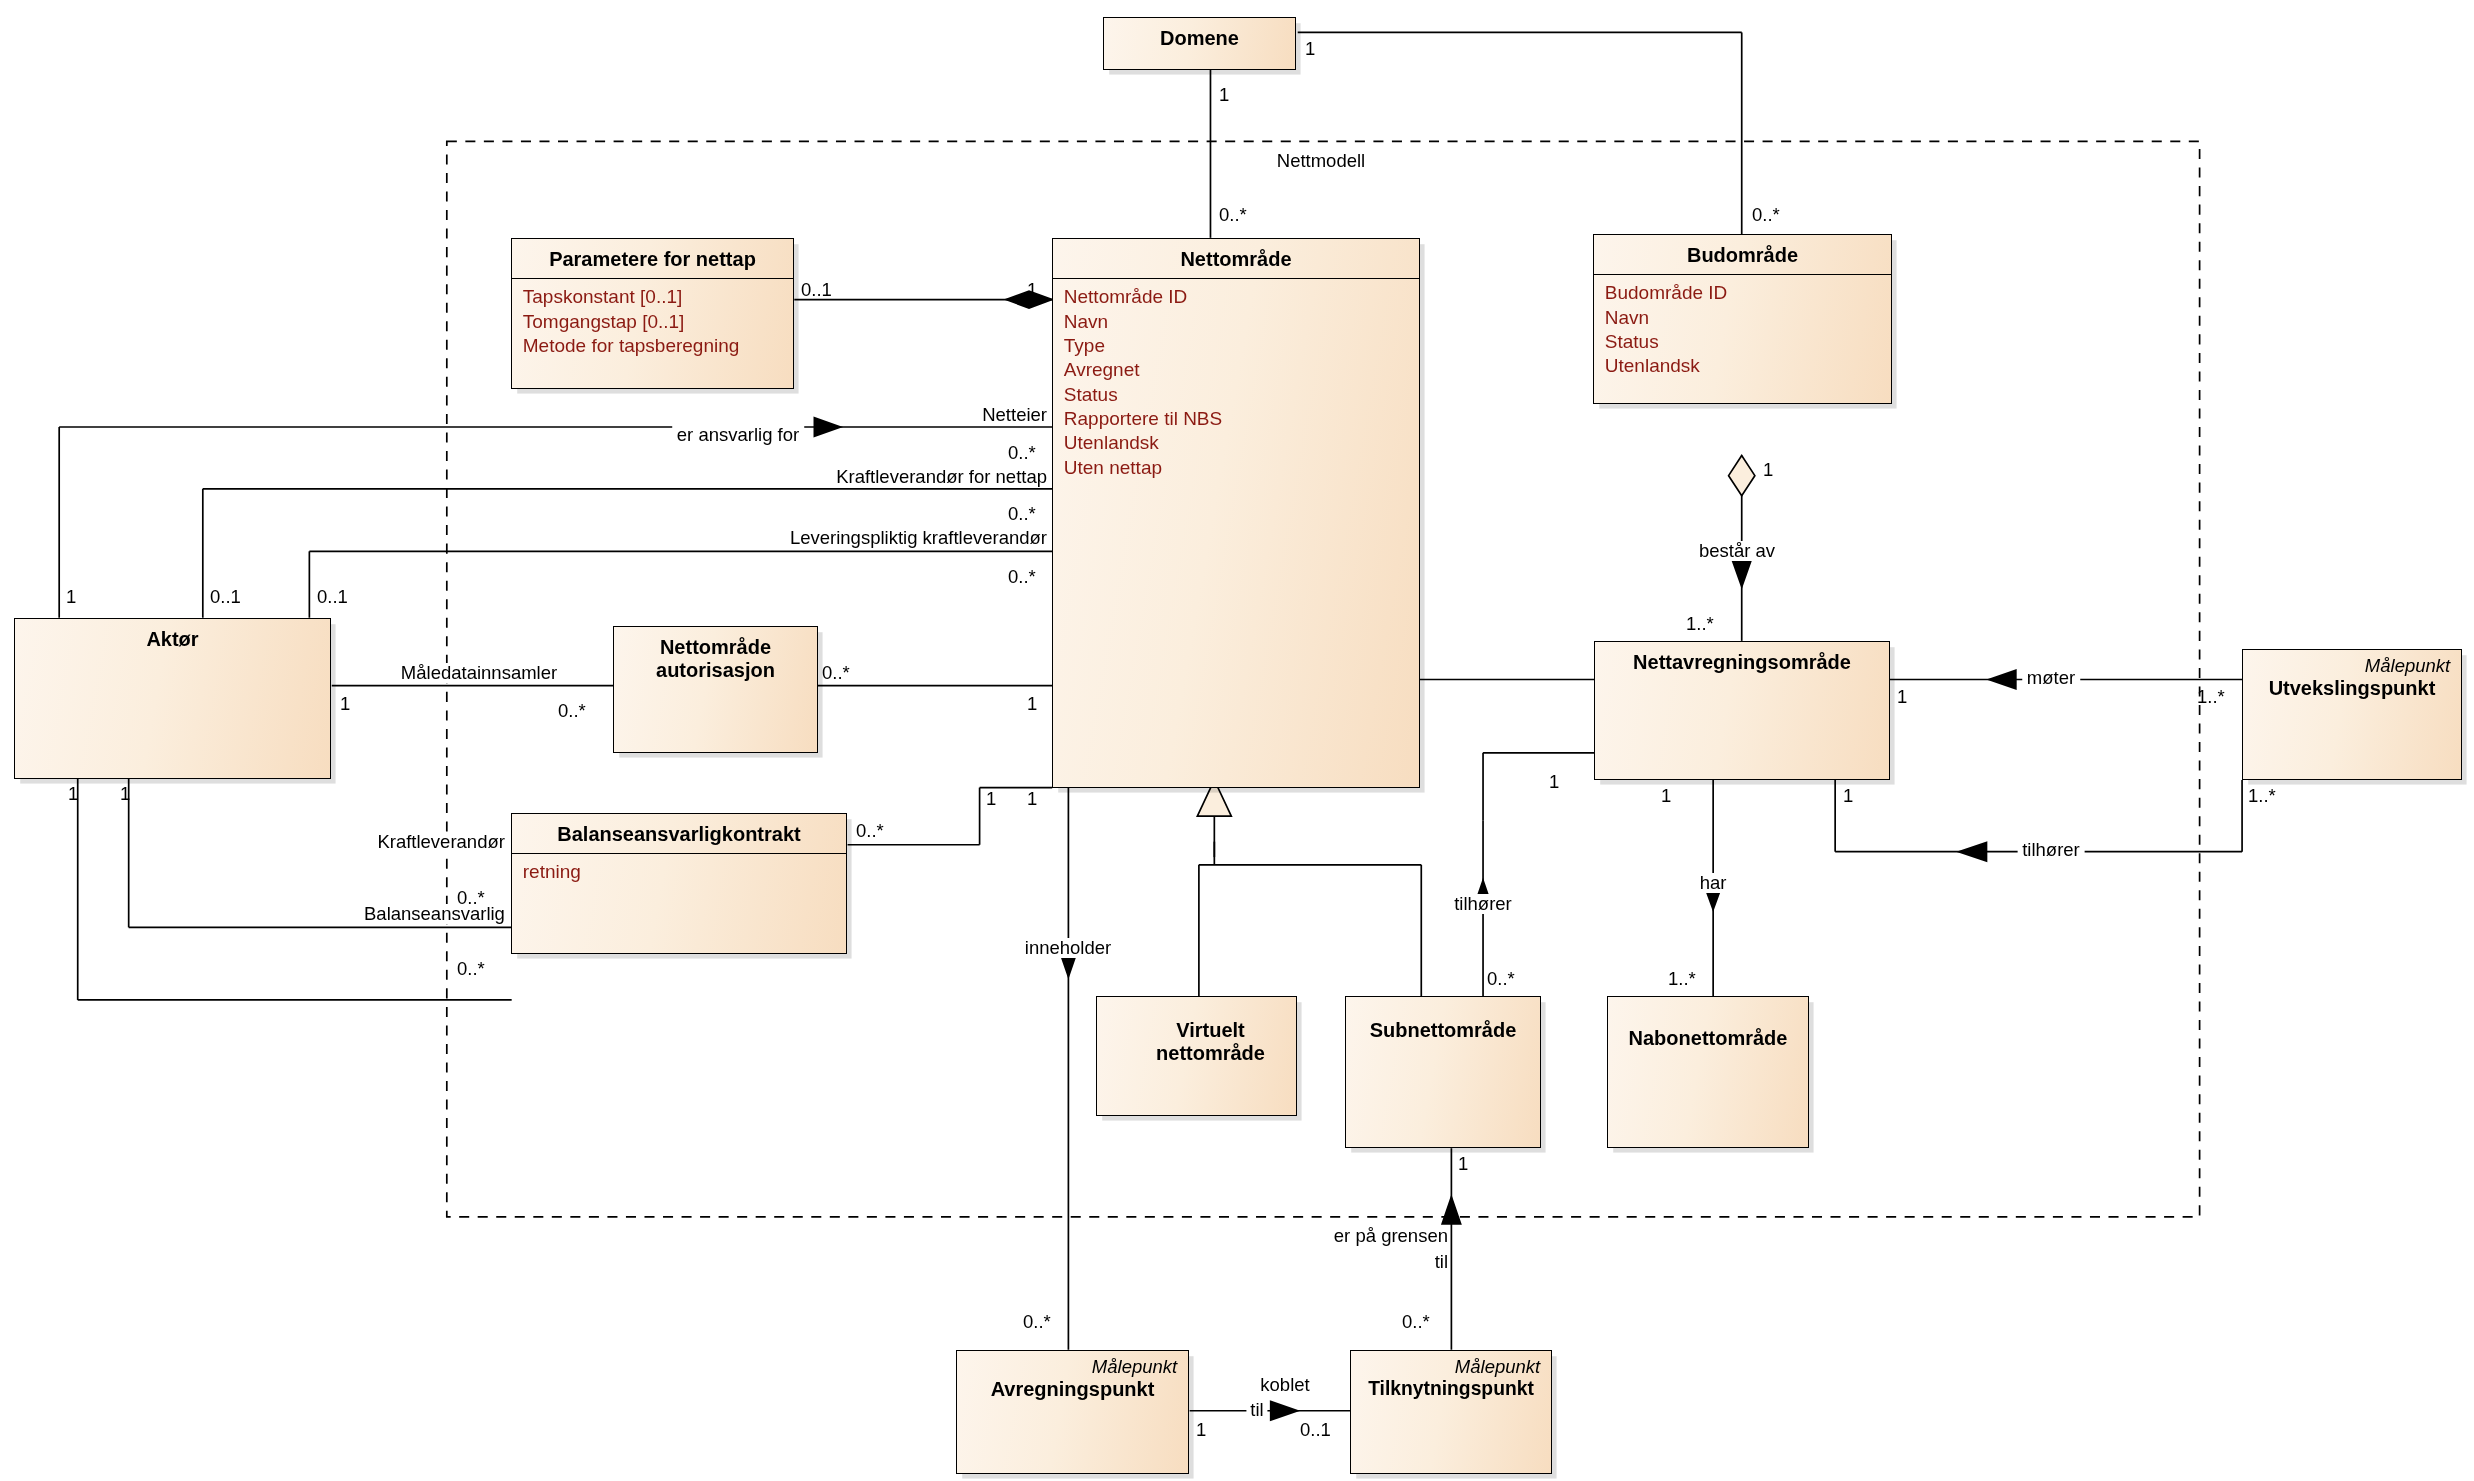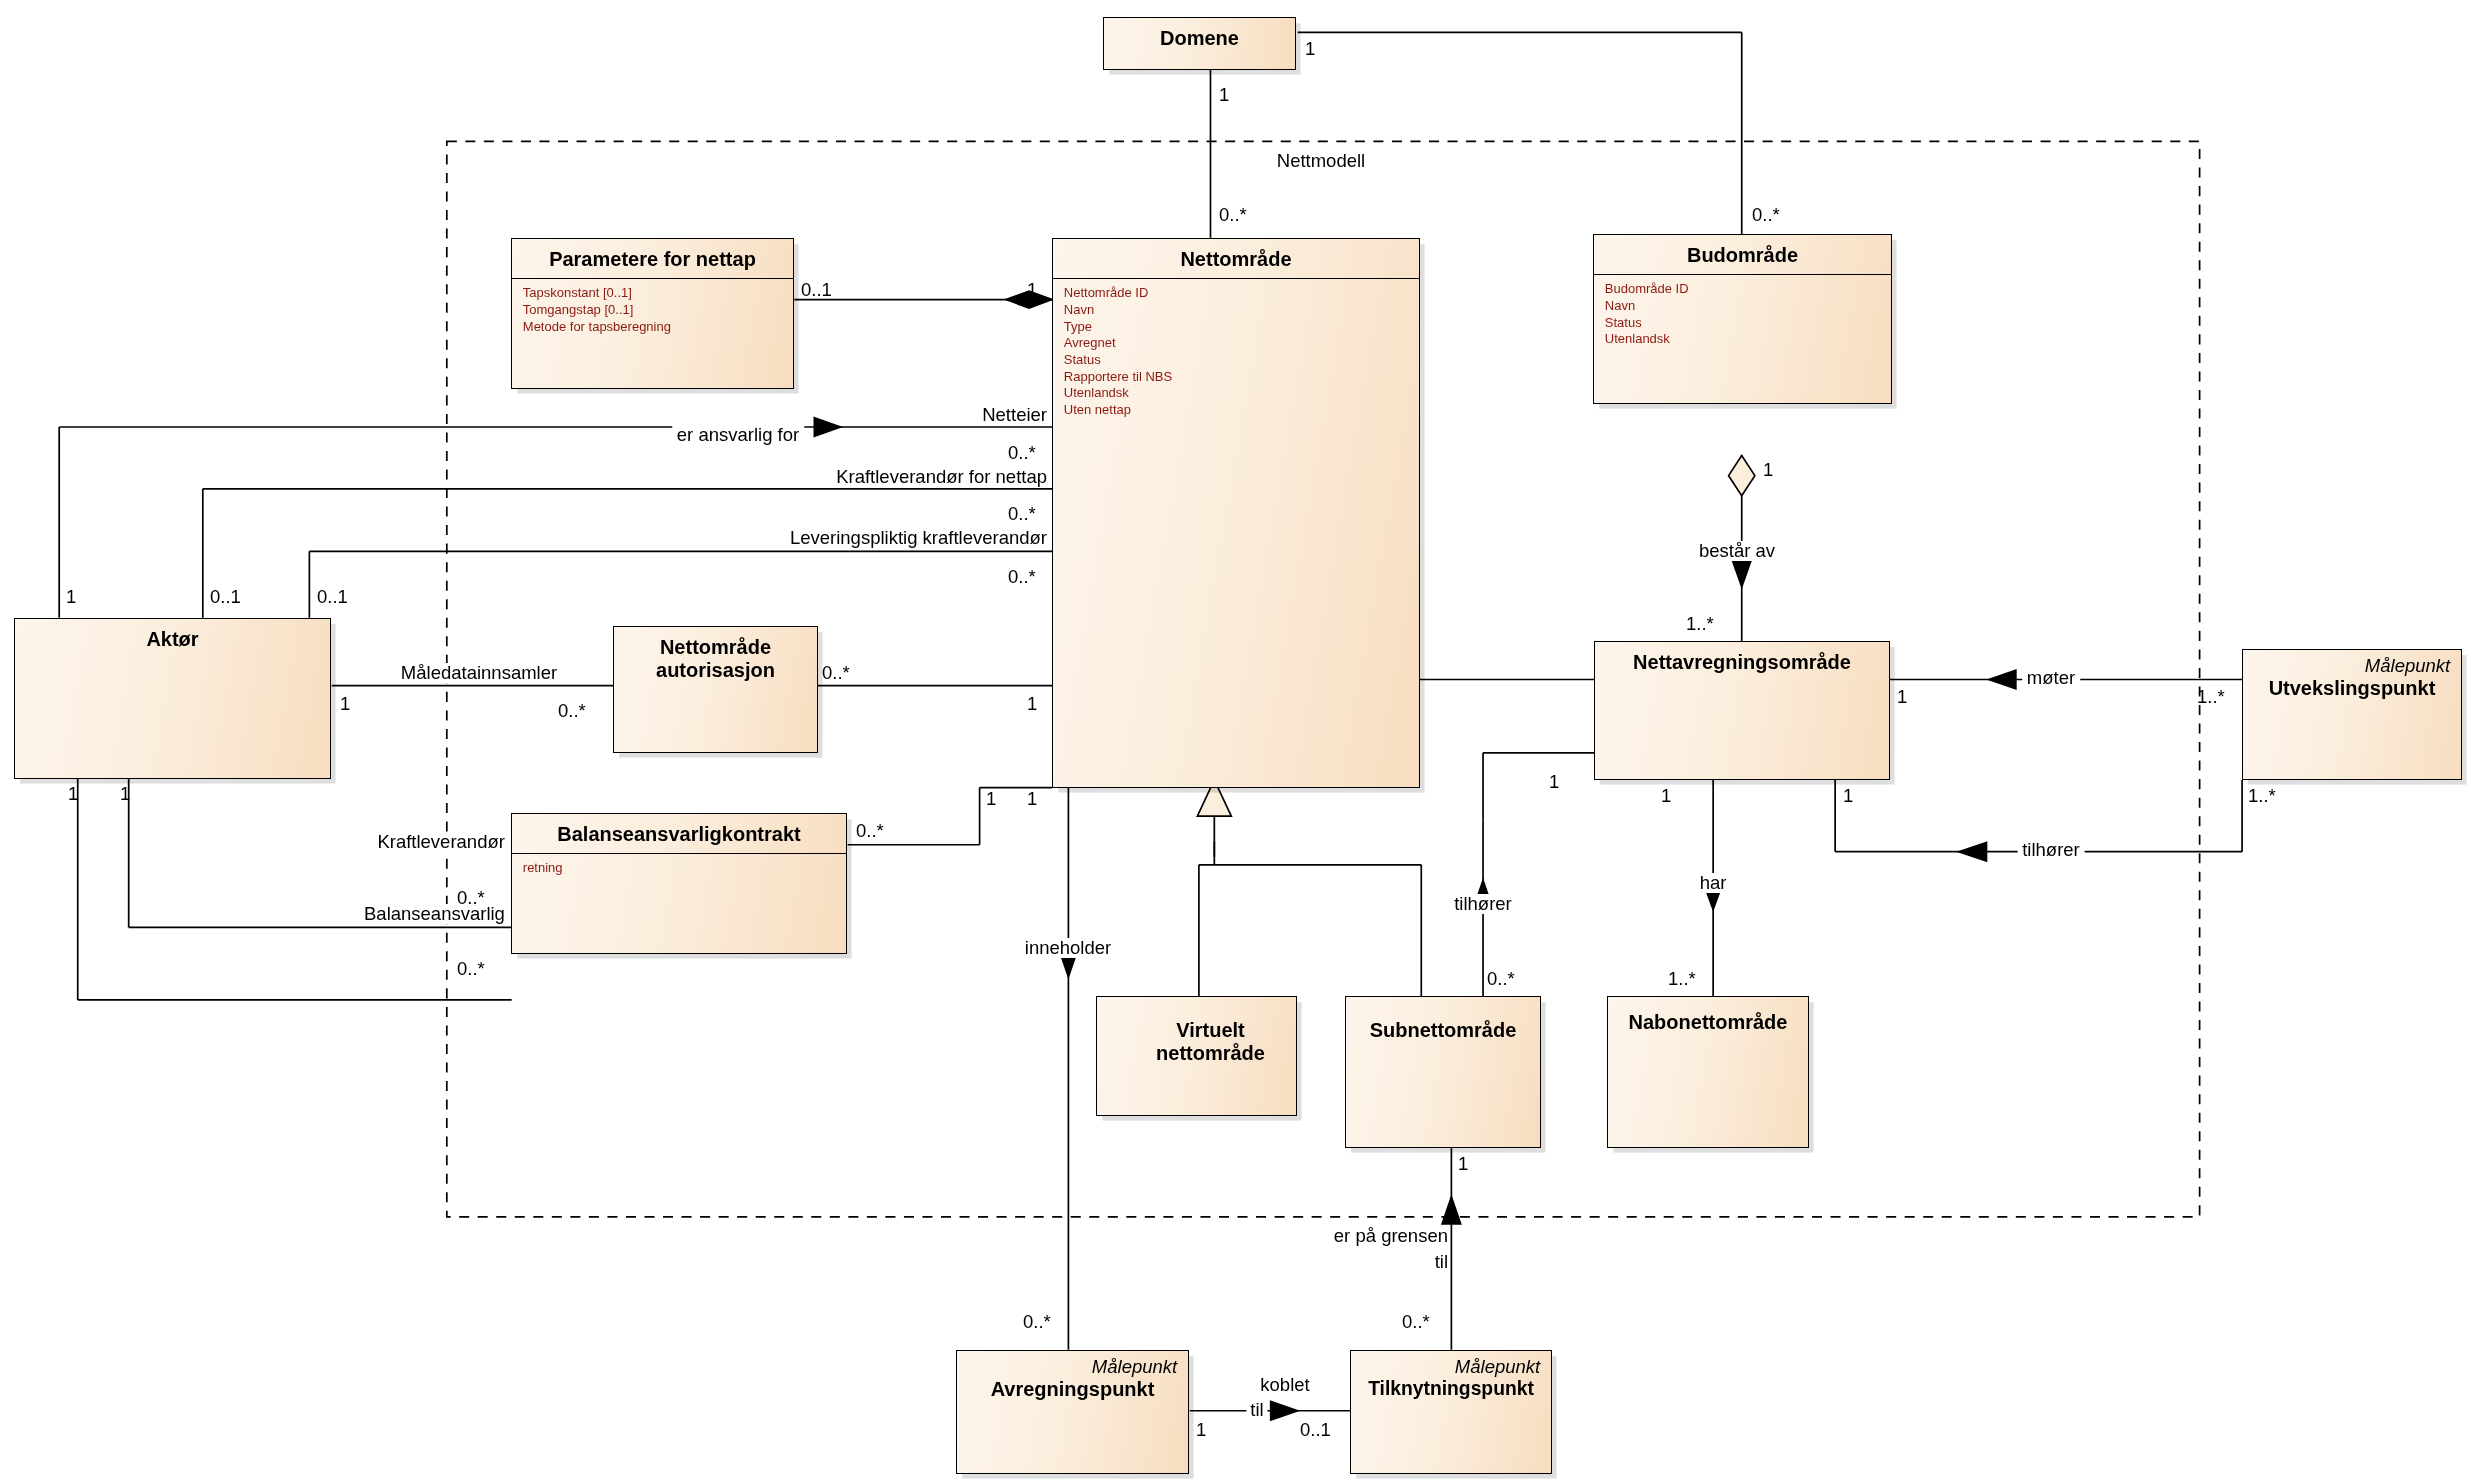--- a/index.html
+++ b/index.html
@@ -49,21 +49,21 @@
     text-align: right;
     font-style: italic;
     font-size: 18.5px;
     color: #000000;
     padding: 6.2px 10.8px 0 6.2px;
     line-height: 1.05;
   }
   .uml-class .cls-attrs {
     padding: 6.2px 0 4.6px 10.8px;
     color: #8b1a12;
-    font-size: 13px;
+    font-size: 19px;
     line-height: 1.28;
   }
   .uml-class .cls-attrs div { white-space: nowrap; }
 
   
   .lbl {
     position: absolute;
     font-size: 18.5px;
     color: #000000;
     white-space: nowrap;
@@ -232,21 +232,21 @@
 
   <div class="uml-class" style="left:1096px; top:996px; width:201px; height:120px;">
     <div class="cls-head" style="padding-top:21.6px;margin-left:28px;">Virtuelt nettområde</div>
   </div>
 
   <div class="uml-class" style="left:1345px; top:996px; width:196px; height:152px;">
     <div class="cls-head" style="padding-top:21.6px;">Subnettområde</div>
   </div>
 
   <div class="uml-class" style="left:1607px; top:996px; width:202px; height:152px;">
-    <div class="cls-head" style="padding-top:14px;">Nabonettområde</div>
+    <div class="cls-head" style="padding-top:30px;">Nabonettområde</div>
   </div>
 
   <div class="uml-class" style="left:956px; top:1350px; width:233px; height:124px;">
     <div class="cls-stereo">Målepunkt</div>
     <div class="cls-head" style="padding-top:1.5px;">Avregningspunkt</div>
   </div>
 
   <div class="uml-class" style="left:1350px; top:1350px; width:202px; height:124px;">
     <div class="cls-stereo">Målepunkt</div>
     <div class="cls-head" style="padding-top:1.5px; font-size:19.3px;">Tilknytningspunkt</div>

